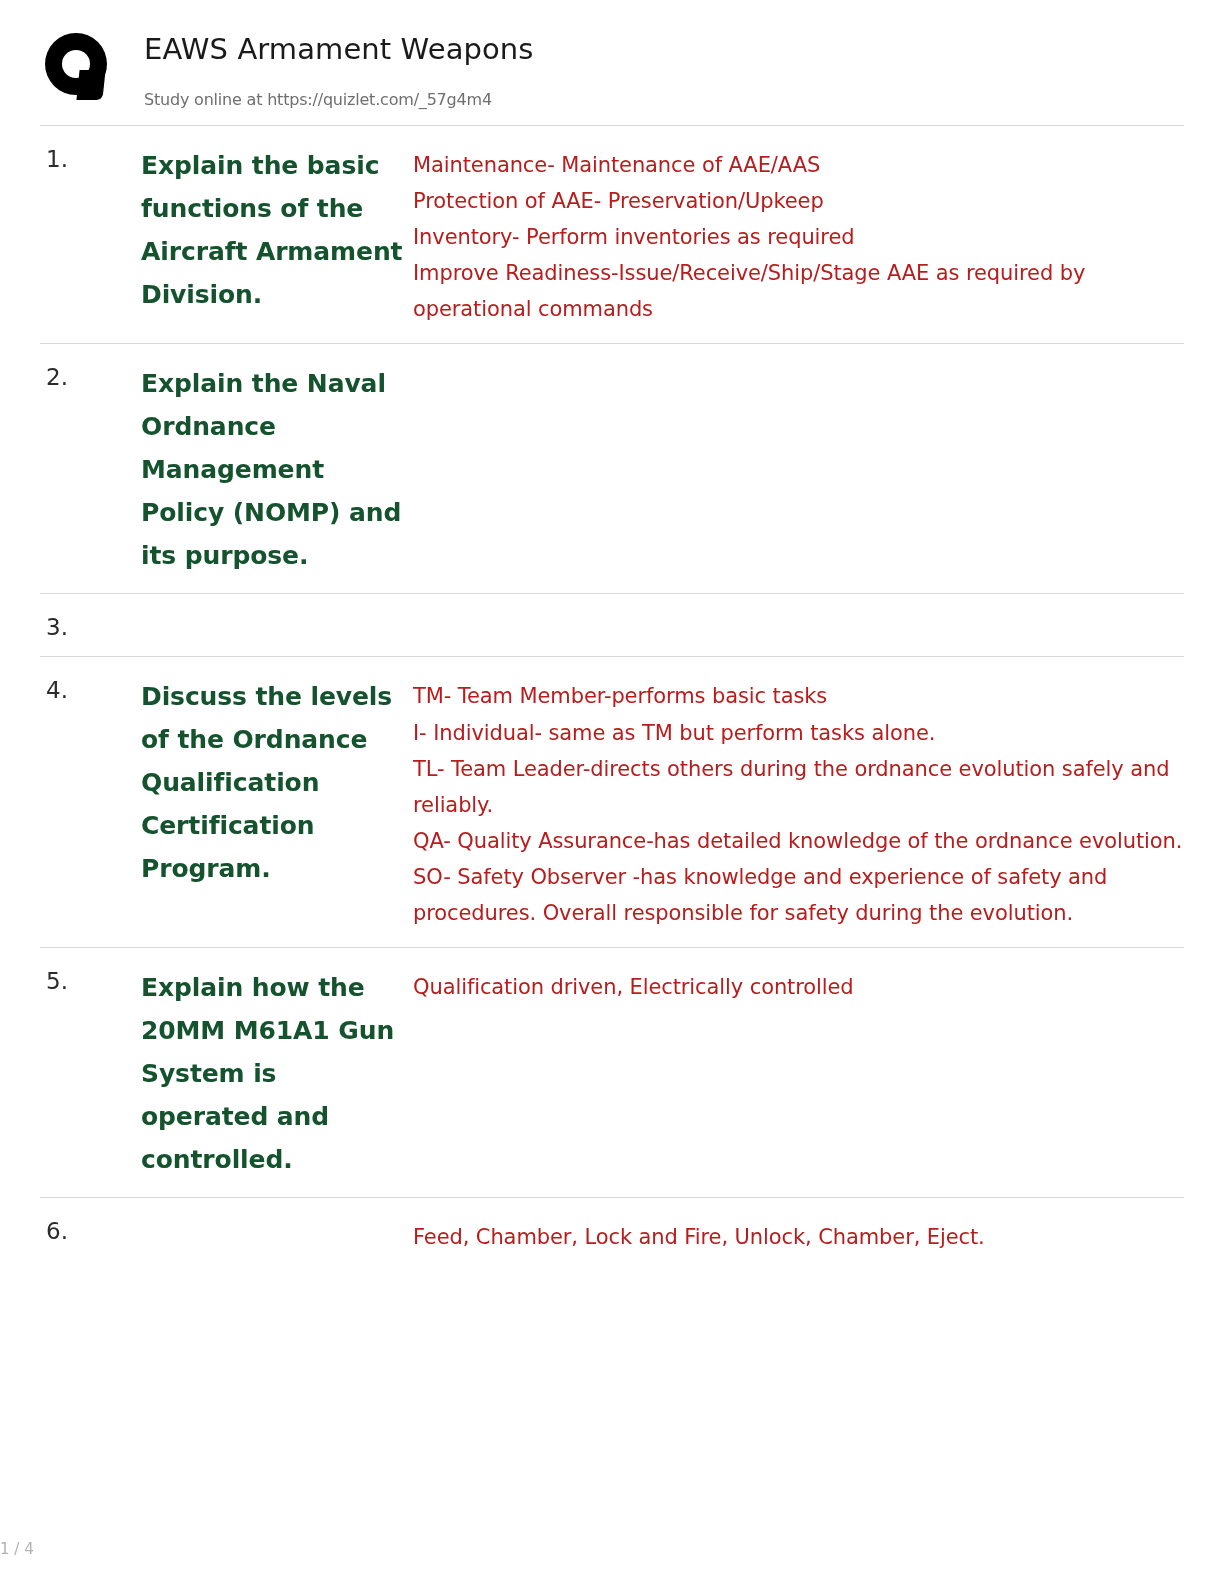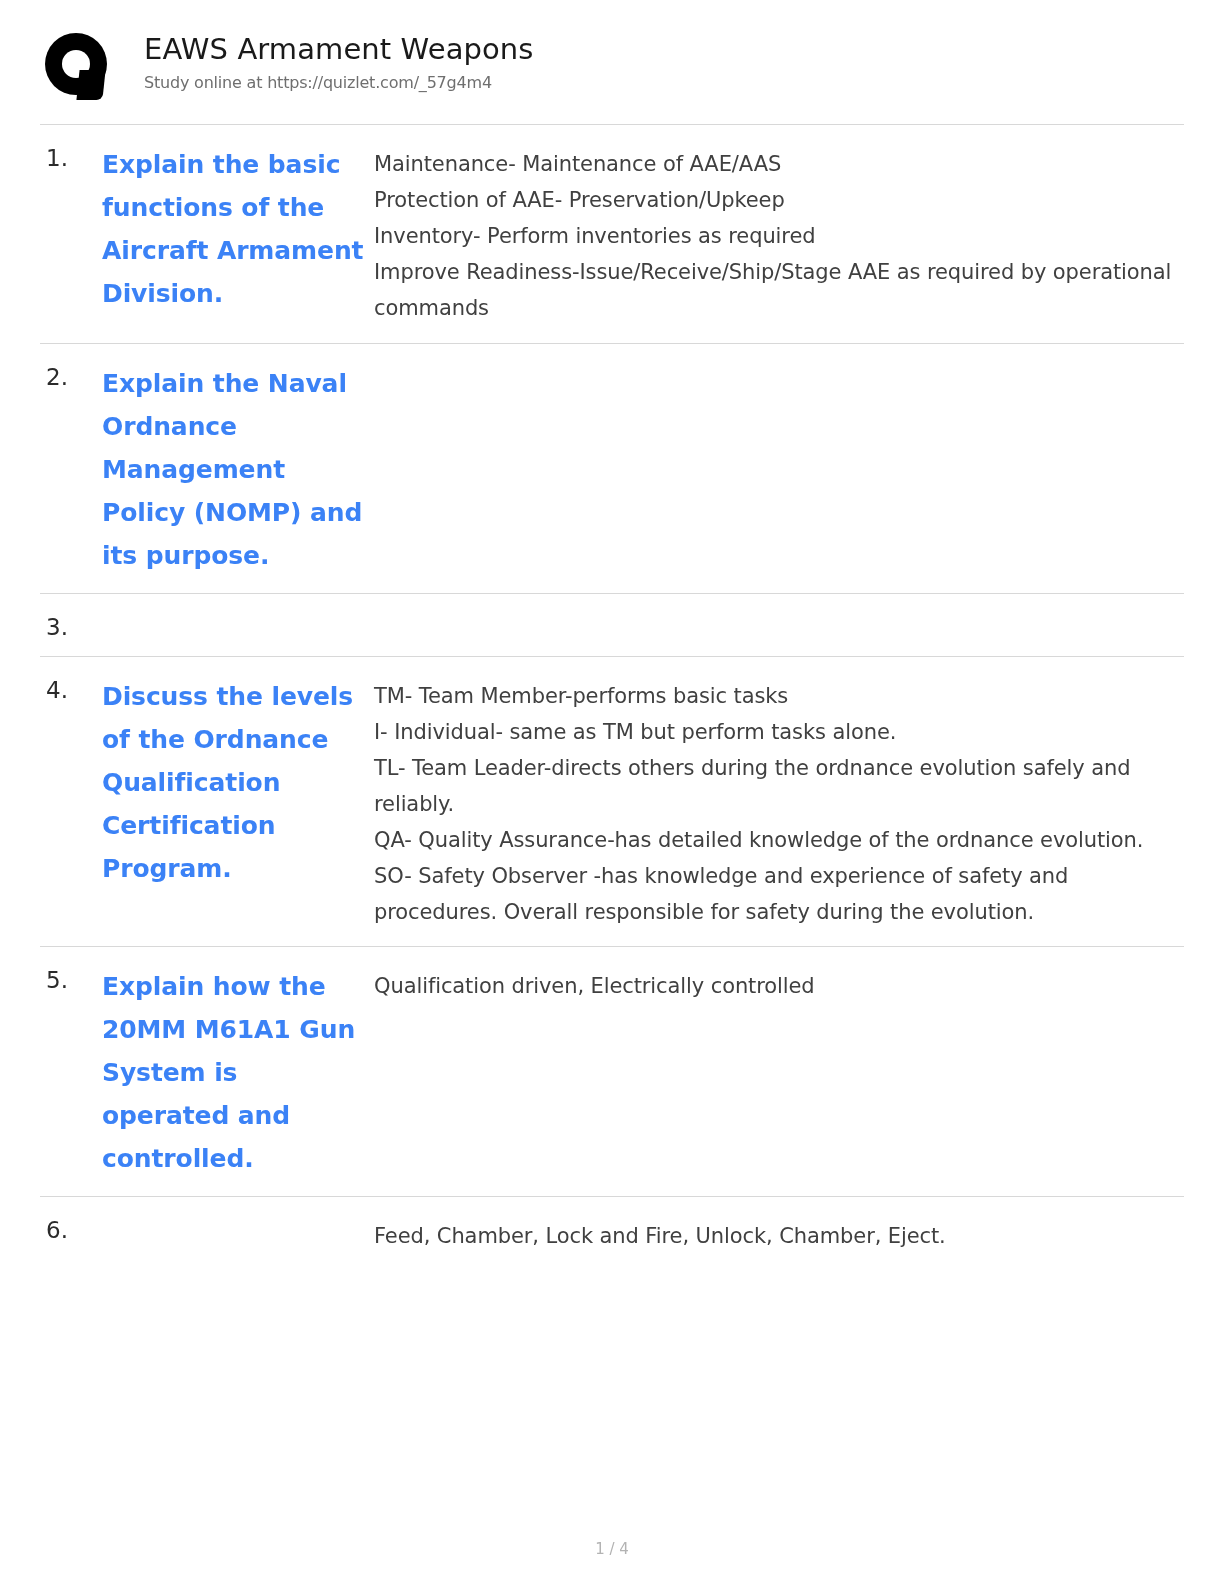--- a/index.html
+++ b/index.html
@@ -73,21 +73,21 @@
   .doc-title {
     font-size: 29px;
     font-weight: 400;
     letter-spacing: 0.1px;
     color: #1a1a1a;
     line-height: 1.1;
   }
   .doc-sub {
     font-size: 16px;
     color: #6f6f6f;
-    margin-top: 7px;
+    margin-top: 24px;
     font-family: "DejaVu Sans", sans-serif;
     letter-spacing: -0.2px;
   }
 
   
   .rows {
     margin-top: 6px;
   }
   .row {
     display: flex;
@@ -101,40 +101,40 @@
     color: #2b2b2b;
     padding-left: 6px;
     padding-top: 2px;
     font-weight: 400;
   }
   .row-term {
     flex: 0 0 264px;
     font-size: 25px;
     font-weight: 600;
     line-height: 1.72;
-    color: #3b82f6;
+    color: #14532d;
     letter-spacing: -0.1px;
     padding-right: 8px;
+    margin-left: 39px;
   }
   .row-def {
     flex: 1 1 auto;
     font-size: 21px;
     line-height: 1.72;
-    color: #404040;
+    color: #b91c1c;
     letter-spacing: -0.1px;
     padding-top: 3px;
     white-space: pre-line;
   }
 
   .footer {
     position: absolute;
     left: 0;
     right: 0;
     bottom: 26px;
-    text-align: center;
     font-size: 15px;
     color: #b3b3b3;
   }
 </style>
 </head>
 <body>
 
 <div class="page">
 
   <div class="header">

